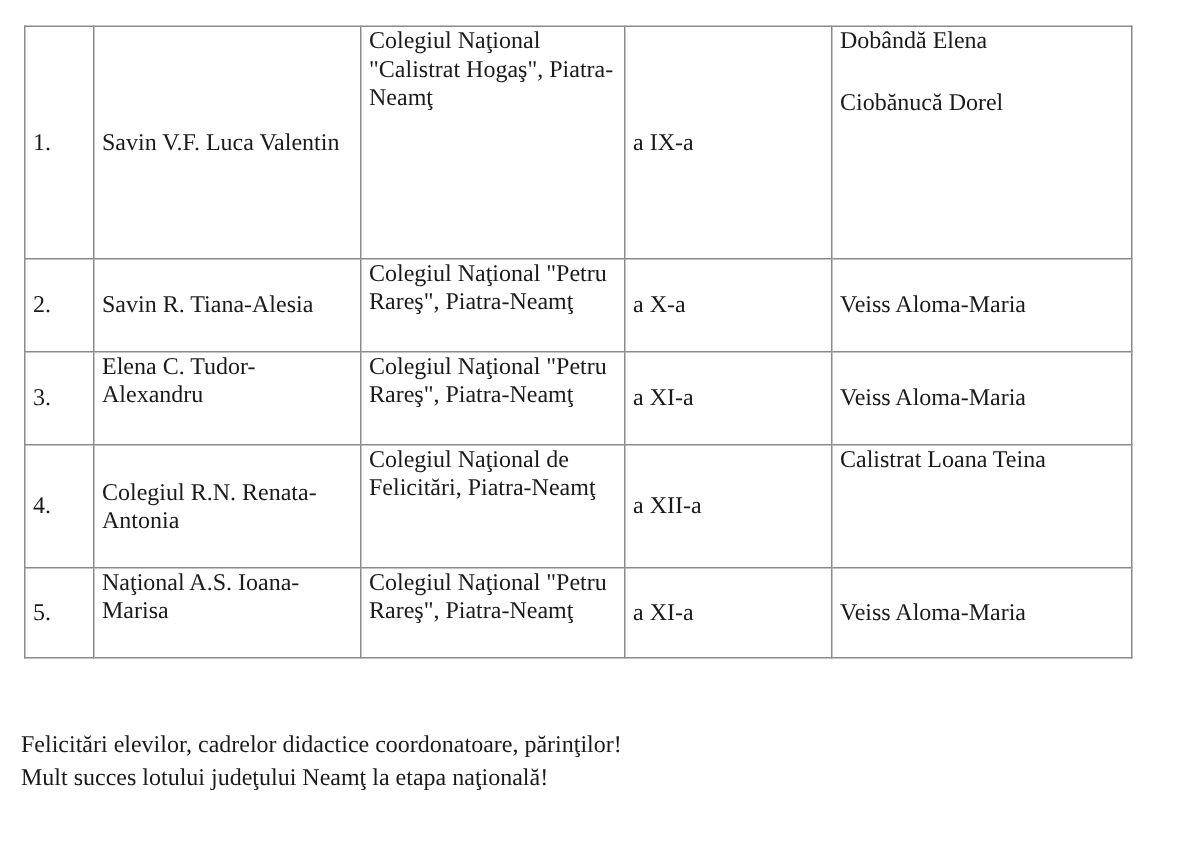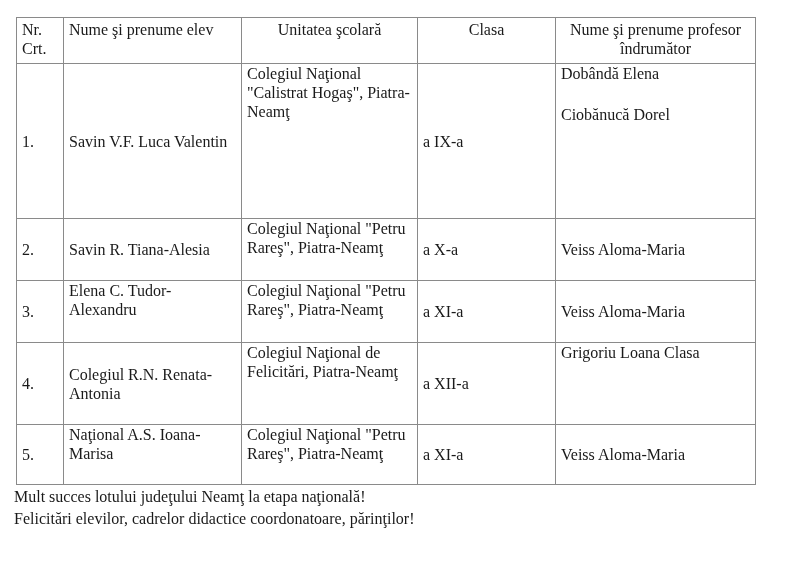--- a/index.html
+++ b/index.html
@@ -20,27 +20,20 @@
 
 <table>
   <colgroup>
     <col style="width:46px">
       <col style="width:178px">
       <col style="width:176px">
       <col style="width:138px">
       <col style="width:200px">
   </colgroup>
   <tbody>
-      <tr style="height:46px">
-    <th class="nr" style="width:36px">Nr. Crt.</th>
-    <th style="text-align:left">Nume şi prenume elev</th>
-    <th>Unitatea şcolară</th>
-    <th>Clasa</th>
-    <th>Nume şi prenume profesor îndrumător</th>
-  </tr>
   <tr style="height:155px">
     <td class="mid">1.</td>
     <td class="mid">Savin V.F. Luca Valentin</td>
     <td>Colegiul Naţional "Calistrat Hogaş", Piatra-Neamţ</td>
     <td class="center mid">a IX-a</td>
     <td class="center">
       <span class="prof">Dobândă Elena</span>
       <div class="gap"></div>
       <span class="prof">Ciobănucă Dorel</span>
     </td>
@@ -57,28 +50,28 @@
     <td>Elena C. Tudor-Alexandru</td>
     <td>Colegiul Naţional "Petru Rareş", Piatra-Neamţ</td>
     <td class="center mid">a XI-a</td>
     <td class="center mid">Veiss Aloma-Maria</td>
   </tr>
   <tr style="height:82px">
     <td class="mid">4.</td>
     <td class="mid">Colegiul R.N. Renata-Antonia</td>
     <td>Colegiul Naţional de Felicitări, Piatra-Neamţ</td>
     <td class="center mid">a XII-a</td>
-    <td class="center">Grigoriu Loana Clasa</td>
+    <td class="center">Calistrat Loana Teina</td>
   </tr>
   <tr style="height:60px">
     <td class="mid">5.</td>
     <td>Naţional A.S. Ioana-Marisa</td>
     <td>Colegiul Naţional "Petru Rareş", Piatra-Neamţ</td>
     <td class="center mid">a XI-a</td>
     <td class="center mid">Veiss Aloma-Maria</td>
   </tr>
 </tbody>
   </table>
 
 <div class="footer">
+  <div>Felicitări elevilor, cadrelor didactice coordonatoare, părinţilor!</div>
   <div>Mult succes lotului judeţului Neamţ la etapa naţională!</div>
-  <div>Felicitări elevilor, cadrelor didactice coordonatoare, părinţilor!</div>
 </div>
 
 </body></html>

